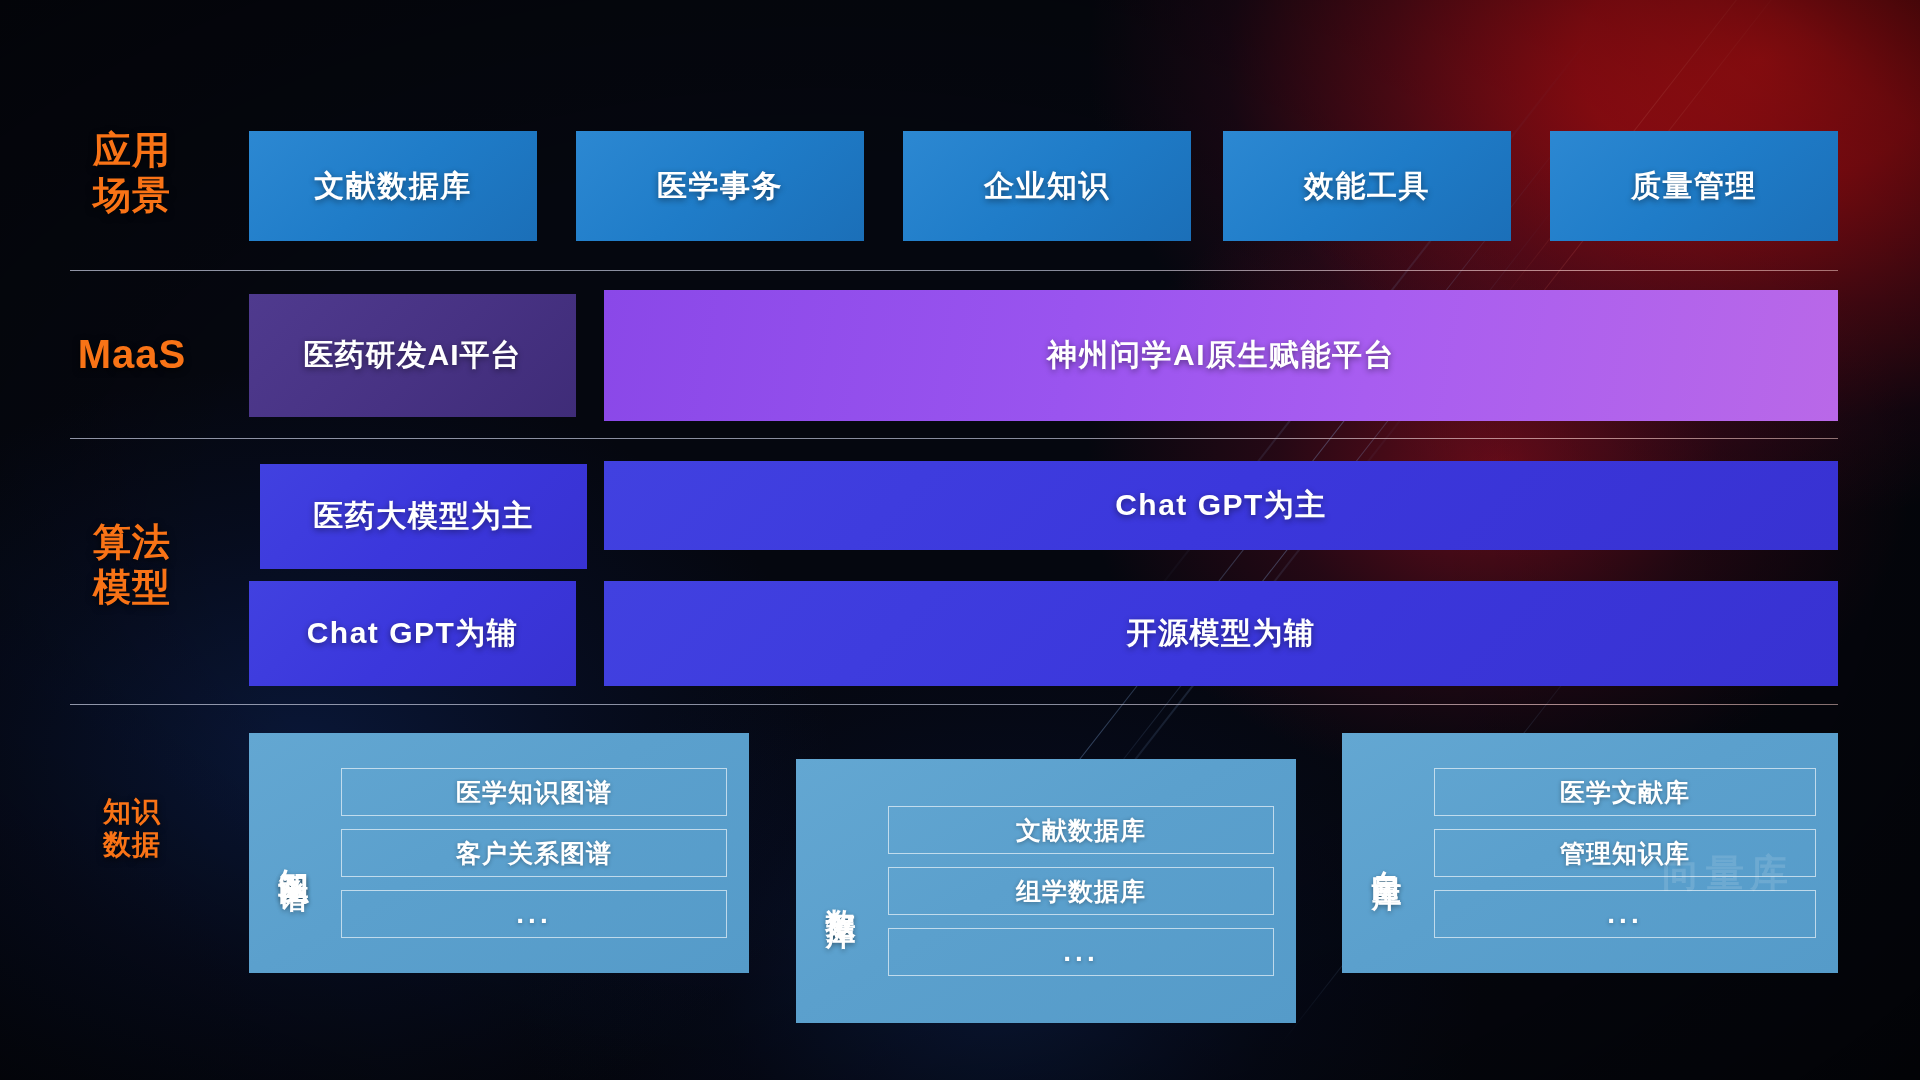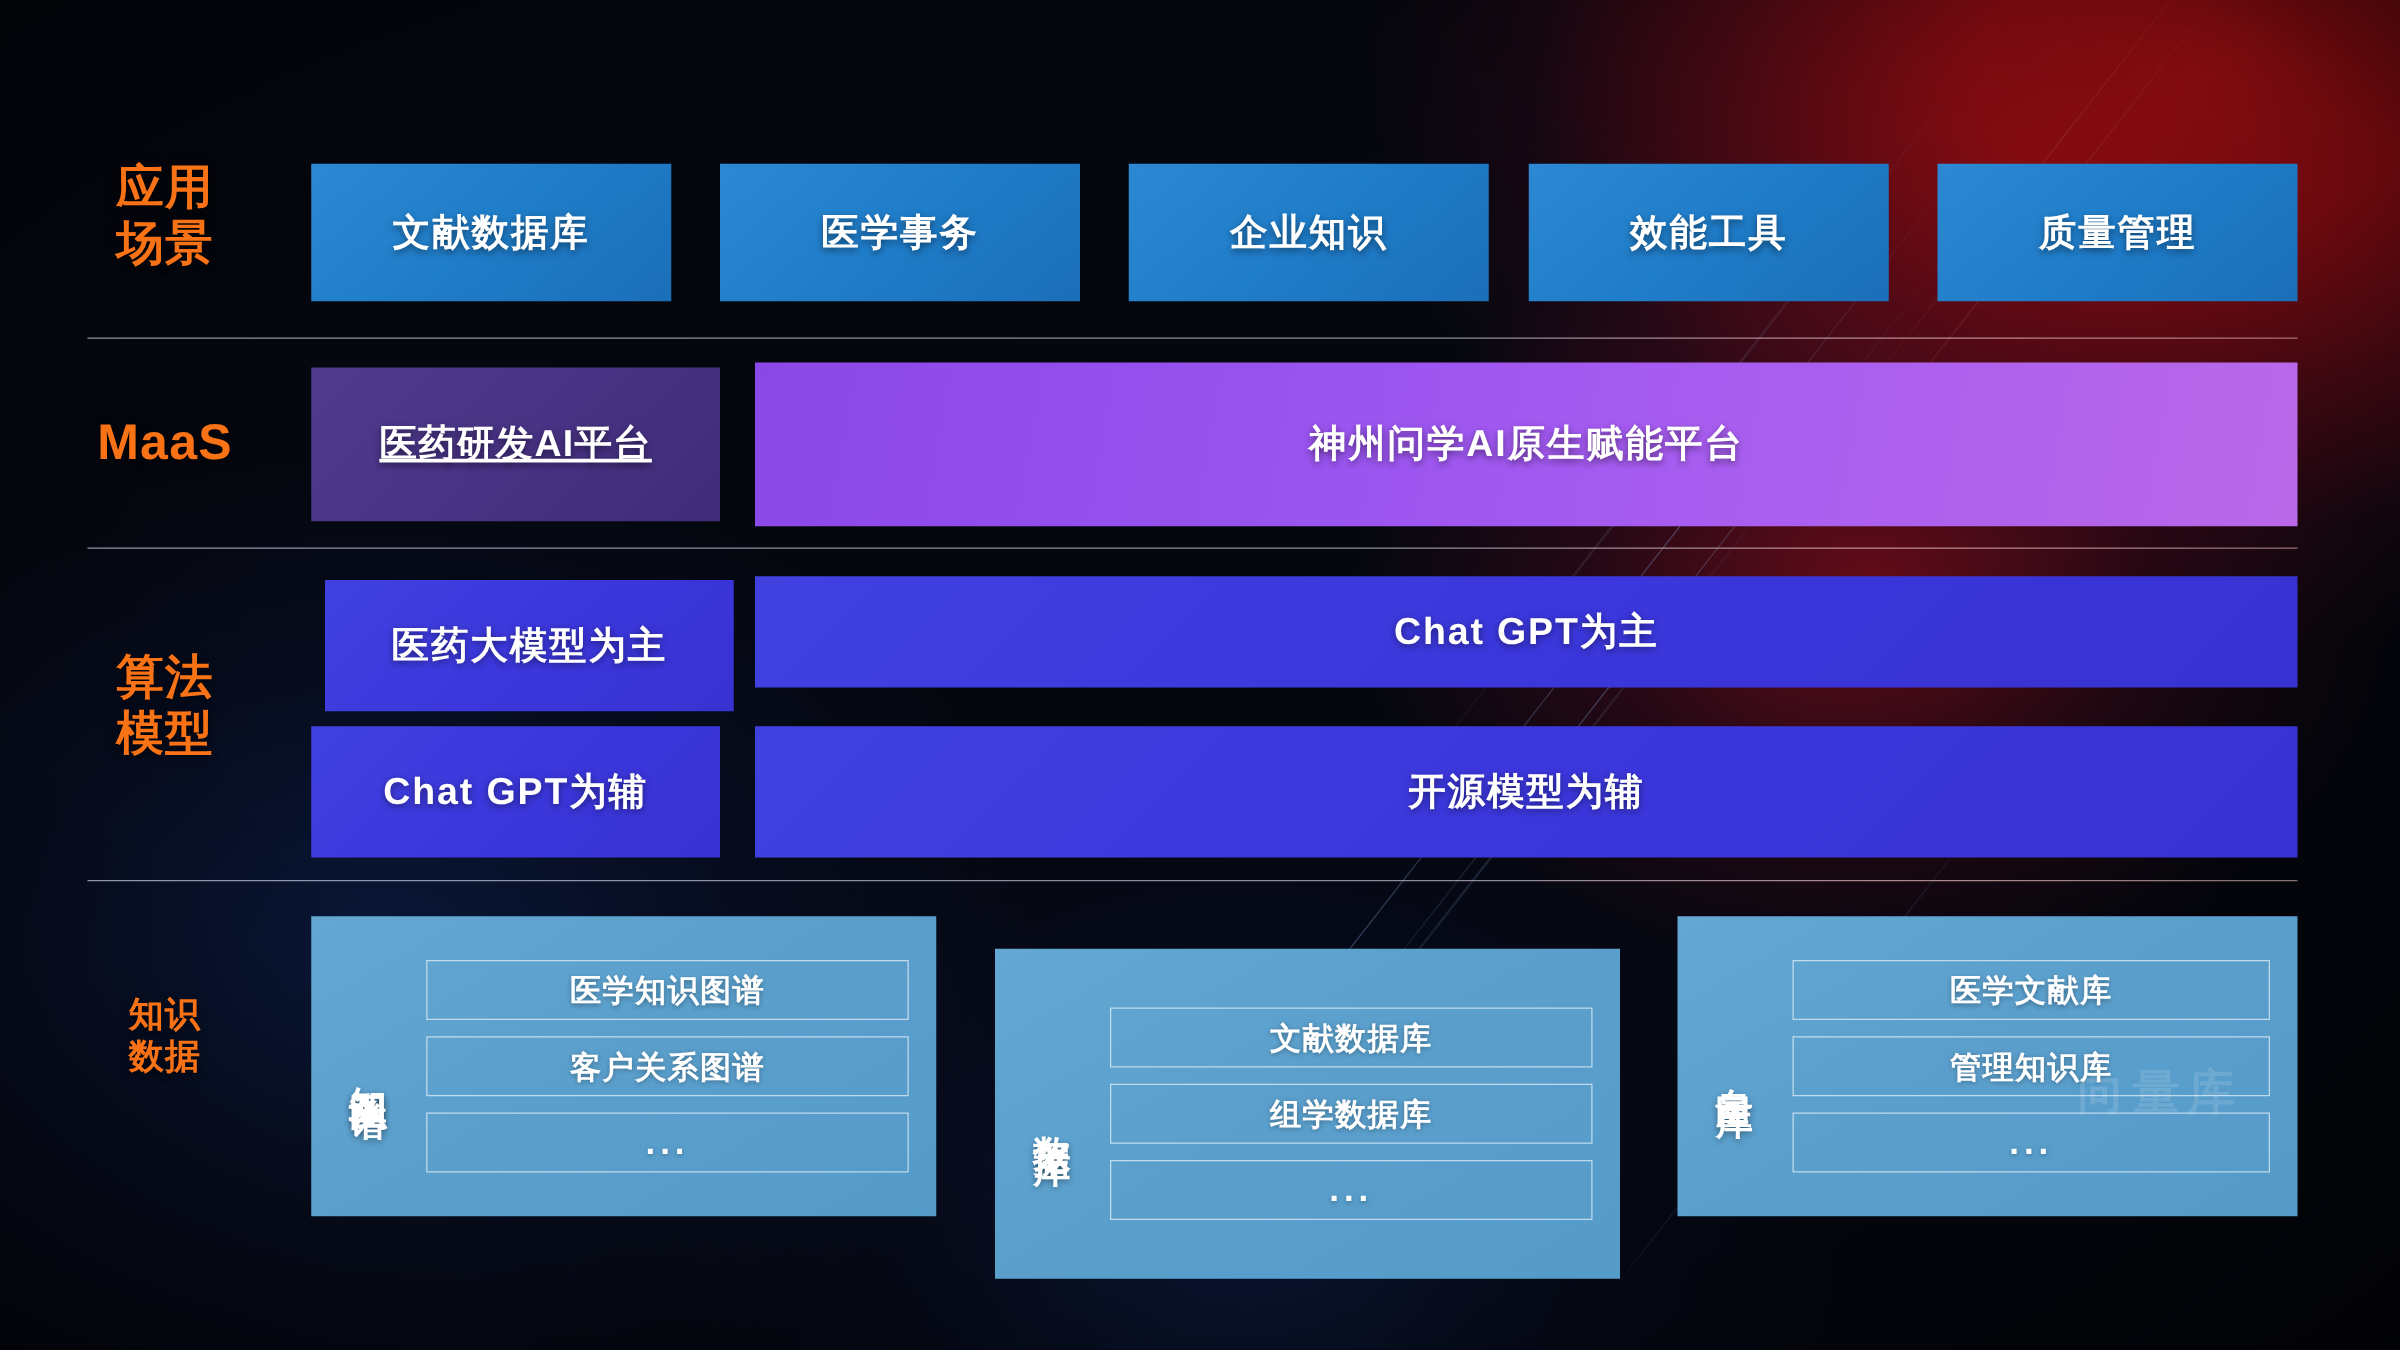--- a/index.html
+++ b/index.html
@@ -220,21 +220,21 @@
     <span>效能工具</span>
   </div>
   <div class="box app" style="left:1550px; top:131px; width:288px; height:110px;">
     <span>质量管理</span>
   </div>
 
   <div class="divider" style="left:70px; top:270px; width:1768px;"></div>
 
   <div class="row-label" style="left:58px; top:331px; width:148px; font-size:40px;">MaaS</div>
 
-  <div class="box maas-left" style="left:249px; top:294px; width:327px; height:123px;text-decoration:underline;">
+  <div class="box maas-left" style="left:249px; top:294px; width:327px; height:123px;">
     <span>医药研发AI平台</span>
   </div>
   <div class="box maas-right" style="left:604px; top:290px; width:1234px; height:131px;">
     <span>神州问学AI原生赋能平台</span>
   </div>
 
   <div class="divider" style="left:70px; top:438px; width:1768px;"></div>
 
   <div class="row-label" style="left:58px; top:520px; width:148px; font-size:38px;">算法
 模型</div>

